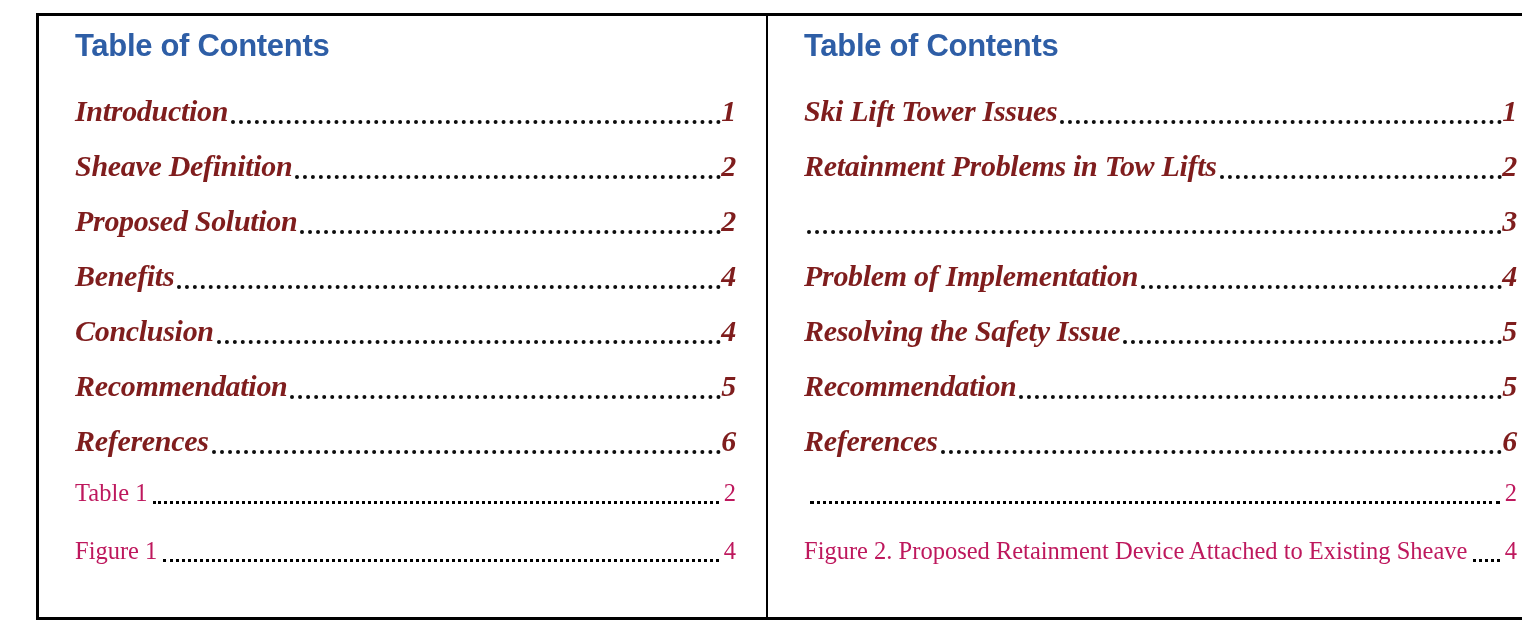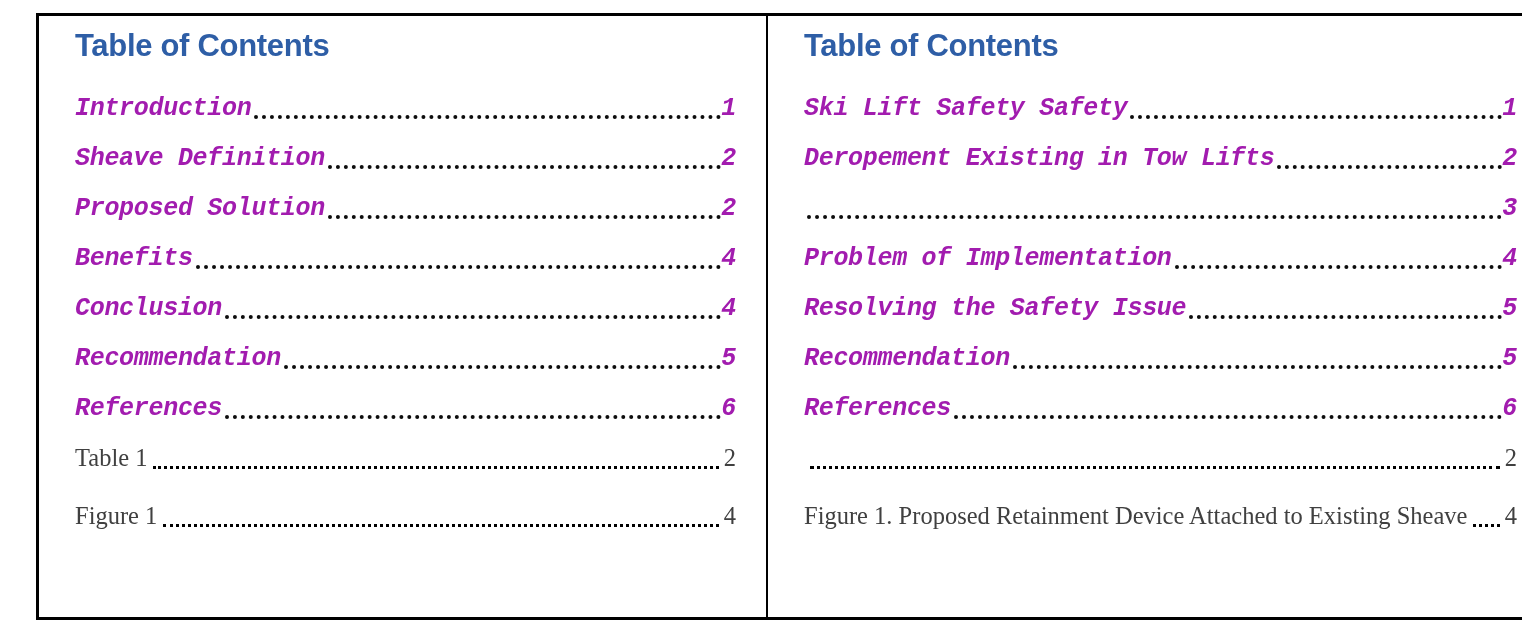--- a/index.html
+++ b/index.html
@@ -49,39 +49,39 @@
   }
   .entry .leader {
     flex: 1 1 auto;
     align-self: flex-end;
     min-width: 20px;
   }
   .entry .page { flex: 0 0 auto; white-space: nowrap; }
   .entry .label { flex: 0 0 auto; white-space: nowrap; }
 
   .entry.section {
-    font-family: Liberation Mono, monospace;
-    font-size: 25px;
+    font-family: Liberation Serif, serif;
+    font-size: 30px;
     font-weight: 700;
     font-style: italic;
     letter-spacing: -0.3px;
-    color: #a21caf;
+    color: #7f1d1d;
     margin-bottom: 21px;
   }
   .entry.section .leader {
     border-bottom: 4px dotted #0d0d0d;
     margin: 0 0 4px 3px;
   }
 
   .entry.caption {
     font-family: "Liberation Serif", serif;
     font-size: 24.5px;
     font-weight: 400;
     font-style: normal;
-    color: #404040;
+    color: #be185d;
     margin-top: 13px;
     margin-bottom: 30px;
     text-align: right;
   }
   .entry.caption .leader {
     border-bottom: 3px dotted #000000;
     margin: 0 5px 3px 6px;
   }
 </style>
 </head>
@@ -135,26 +135,26 @@
     <span class="label">Figure 1</span>
     <span class="leader"></span>
     <span class="page">4</span>
   </div>
       </div>
   </section>
   <section class="panel panel-right">
     <h1 class="toc-heading" style="color: rgb(46, 94, 166);">Table of Contents</h1>
     <div>
         <div class="entry section">
-    <span class="label">Ski Lift Safety Safety</span>
+    <span class="label">Ski Lift Tower Issues</span>
     <span class="leader"></span>
     <span class="page">1</span>
   </div>
         <div class="entry section">
-    <span class="label">Deropement Existing in Tow Lifts</span>
+    <span class="label">Retainment Problems in Tow Lifts</span>
     <span class="leader"></span>
     <span class="page">2</span>
   </div>
         <div class="entry section">
     <span class="leader"></span>
     <span class="page">3</span>
   </div>
         <div class="entry section">
     <span class="label">Problem of Implementation</span>
     <span class="leader"></span>
@@ -173,19 +173,19 @@
         <div class="entry section">
     <span class="label">References</span>
     <span class="leader"></span>
     <span class="page">6</span>
   </div>
         <div class="entry caption">
     <span class="leader"></span>
     <span class="page">2</span>
   </div>
         <div class="entry caption">
-    <span class="label">Figure 1. Proposed Retainment Device Attached to Existing Sheave</span>
+    <span class="label">Figure 2. Proposed Retainment Device Attached to Existing Sheave</span>
     <span class="leader"></span>
     <span class="page">4</span>
   </div>
       </div>
   </section>
 </div>
 
 </body></html>

